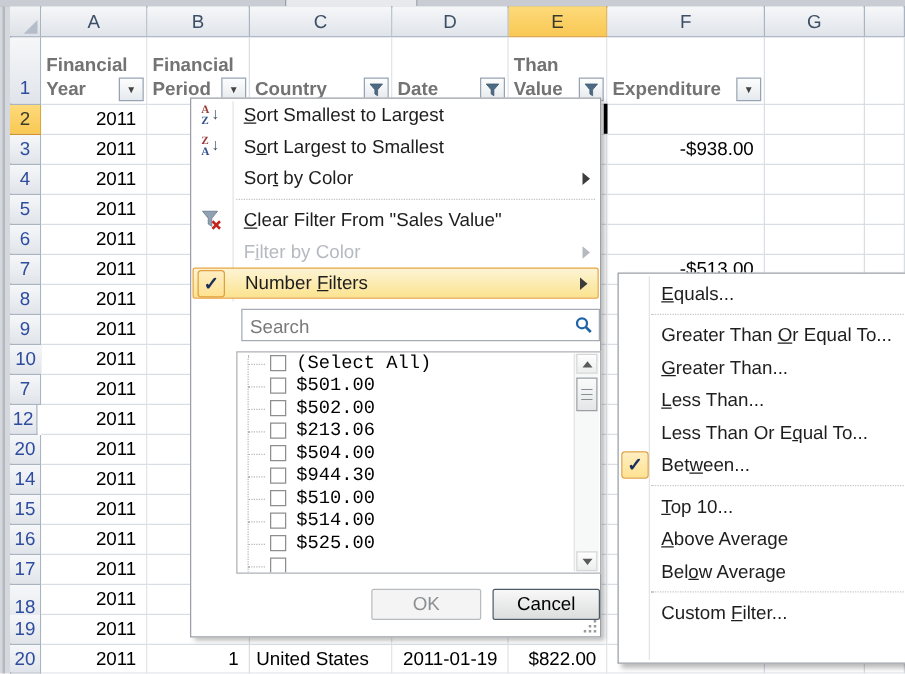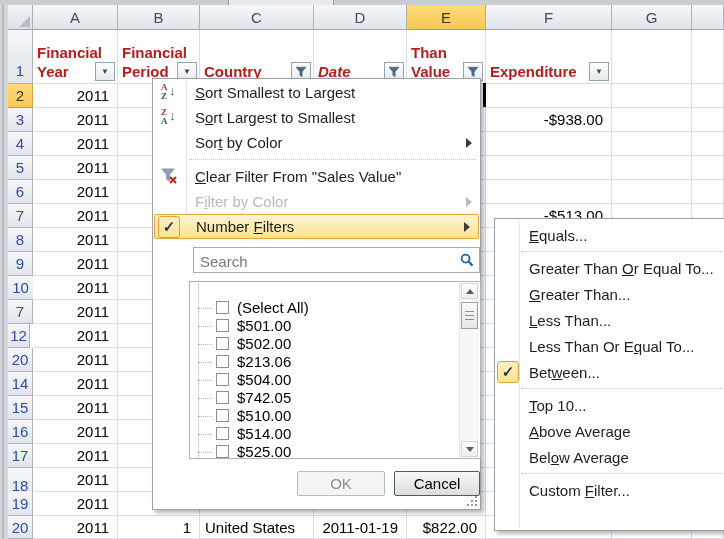--- a/index.html
+++ b/index.html
@@ -25,21 +25,21 @@
   .rowhead1{align-items:flex-end;justify-content:center;padding-bottom:4px;}
 
   
   .cell{position:absolute;box-sizing:border-box;background:#fff;
     border-right:1px solid #d9dde4;border-bottom:1px solid #d9dde4;
     font-size:15px;color:#000;display:flex;align-items:center;overflow:hidden;white-space:nowrap;}
   .cell.r{justify-content:flex-end;padding-right:8px;}
   .cell.l{justify-content:flex-start;padding-left:5px;}
   .hcell{position:absolute;box-sizing:border-box;background:#fff;
     border-right:1px solid #d9dde4;border-bottom:1px solid #d9dde4;}
-  .hlabel{position:absolute;left:4px;bottom:2px;font-weight:bold;font-size:15px;line-height:19px;color:#b91c1c;}
+  .hlabel{position:absolute;left:4px;bottom:2px;font-weight:bold;font-size:15px;line-height:19px;color:#737373;}
   .fbtn{position:absolute;right:2px;bottom:2px;width:20px;height:19px;box-sizing:border-box;
     border:1px solid #97a3b2;background:linear-gradient(#fdfdfd,#e6eaee);
     display:flex;align-items:center;justify-content:center;font-size:8px;color:#444;}
 
   
   .active-cell-edge{position:absolute;left:483px;top:83px;width:3px;height:24px;background:#000;z-index:5;}
 
   
   .fmenu{position:absolute;left:152px;top:78px;width:329px;height:432px;box-sizing:border-box;
     background:#fff;border:1px solid #9b9fa6;box-shadow:3px 3px 4px rgba(0,0,0,.28);z-index:20;font-size:15px;color:#1e1e1e;}
@@ -69,21 +69,21 @@
     border:1px solid #a5acb5;background:#fff;}
   .fsearch input{position:absolute;left:4px;top:2px;width:250px;height:20px;border:none;outline:none;
     font-family:"Liberation Sans",sans-serif;font-size:15px;color:#333;}
   .fsearch input::placeholder{color:#7a7a7a;opacity:1;}
   .searchicon{position:absolute;right:5px;top:5px;}
 
   
   .flist{position:absolute;left:36px;top:202px;width:292px;height:178px;box-sizing:border-box;
     border:1px solid #adb2b8;background:#fff;overflow:hidden;}
   .ltrunk{position:absolute;left:8px;top:2px;bottom:0;border-left:1px dotted #b9b9b9;}
-  #flist-items{position:absolute;left:0;top:17px;right:20px;}
+  #flist-items{position:absolute;left:0;top:0;right:20px;font-family:Liberation Mono, monospace;}
   .litem{position:relative;height:18px;}
   .ltree{position:absolute;left:8px;top:9px;width:14px;border-top:1px dotted #b9b9b9;}
   .lcheck{position:absolute;left:26px;top:2px;width:13px;height:13px;box-sizing:border-box;
     border:1px solid #8e8e8e;background:#fff;}
   .llabel{position:absolute;left:47px;top:0;font-size:15px;line-height:18px;color:#000;white-space:nowrap;}
   .vscroll{position:absolute;right:1px;top:1px;width:19px;height:174px;background:#f7f8f8;border-left:1px solid #e4e4e4;}
   .sb-up,.sb-down{position:absolute;left:1px;width:17px;height:16px;background:linear-gradient(#fefefe,#eceded);
     border:1px solid #d5d5d5;box-sizing:border-box;display:flex;align-items:center;justify-content:center;}
   .sb-up{top:0;} .sb-down{bottom:0;}
   .tri-up{width:0;height:0;border-left:4px solid transparent;border-right:4px solid transparent;border-bottom:5px solid #5a5a5a;}
@@ -149,21 +149,21 @@
       </div>
       <div class="hcell" style="left: 200px; top: 30px; width: 114px; height: 54px;">
         <div class="hlabel" style="max-width: 88px;">Country</div>
         <div class="fbtn">
           <svg width="12" height="12" viewBox="0 0 12 12">
             <path d="M1 1.2 H11 L7.1 5.8 V10.6 L4.9 9.2 V5.8 Z" fill="#4d6a85" stroke="#3e566c" stroke-width="0.6"></path>
           </svg>
         </div>
       </div>
       <div class="hcell" style="left: 314px; top: 30px; width: 93px; height: 54px;">
-        <div class="hlabel" style="max-width: 67px; font-style: italic;">Date</div>
+        <div class="hlabel" style="max-width: 67px;">Date</div>
         <div class="fbtn">
           <svg width="12" height="12" viewBox="0 0 12 12">
             <path d="M1 1.2 H11 L7.1 5.8 V10.6 L4.9 9.2 V5.8 Z" fill="#4d6a85" stroke="#3e566c" stroke-width="0.6"></path>
           </svg>
         </div>
       </div>
       <div class="hcell" style="left: 407px; top: 30px; width: 79px; height: 54px;">
         <div class="hlabel" style="max-width: 53px;">Than Value</div>
         <div class="fbtn">
           <svg width="12" height="12" viewBox="0 0 12 12">
@@ -430,21 +430,21 @@
             <span class="llabel">$213.06</span>
           </div>
           <div class="litem">
             <div class="ltree"></div>
             <span class="lcheck"></span>
             <span class="llabel">$504.00</span>
           </div>
           <div class="litem">
             <div class="ltree"></div>
             <span class="lcheck"></span>
-            <span class="llabel">$742.05</span>
+            <span class="llabel">$944.30</span>
           </div>
           <div class="litem">
             <div class="ltree"></div>
             <span class="lcheck"></span>
             <span class="llabel">$510.00</span>
           </div>
           <div class="litem">
             <div class="ltree"></div>
             <span class="lcheck"></span>
             <span class="llabel">$514.00</span>

